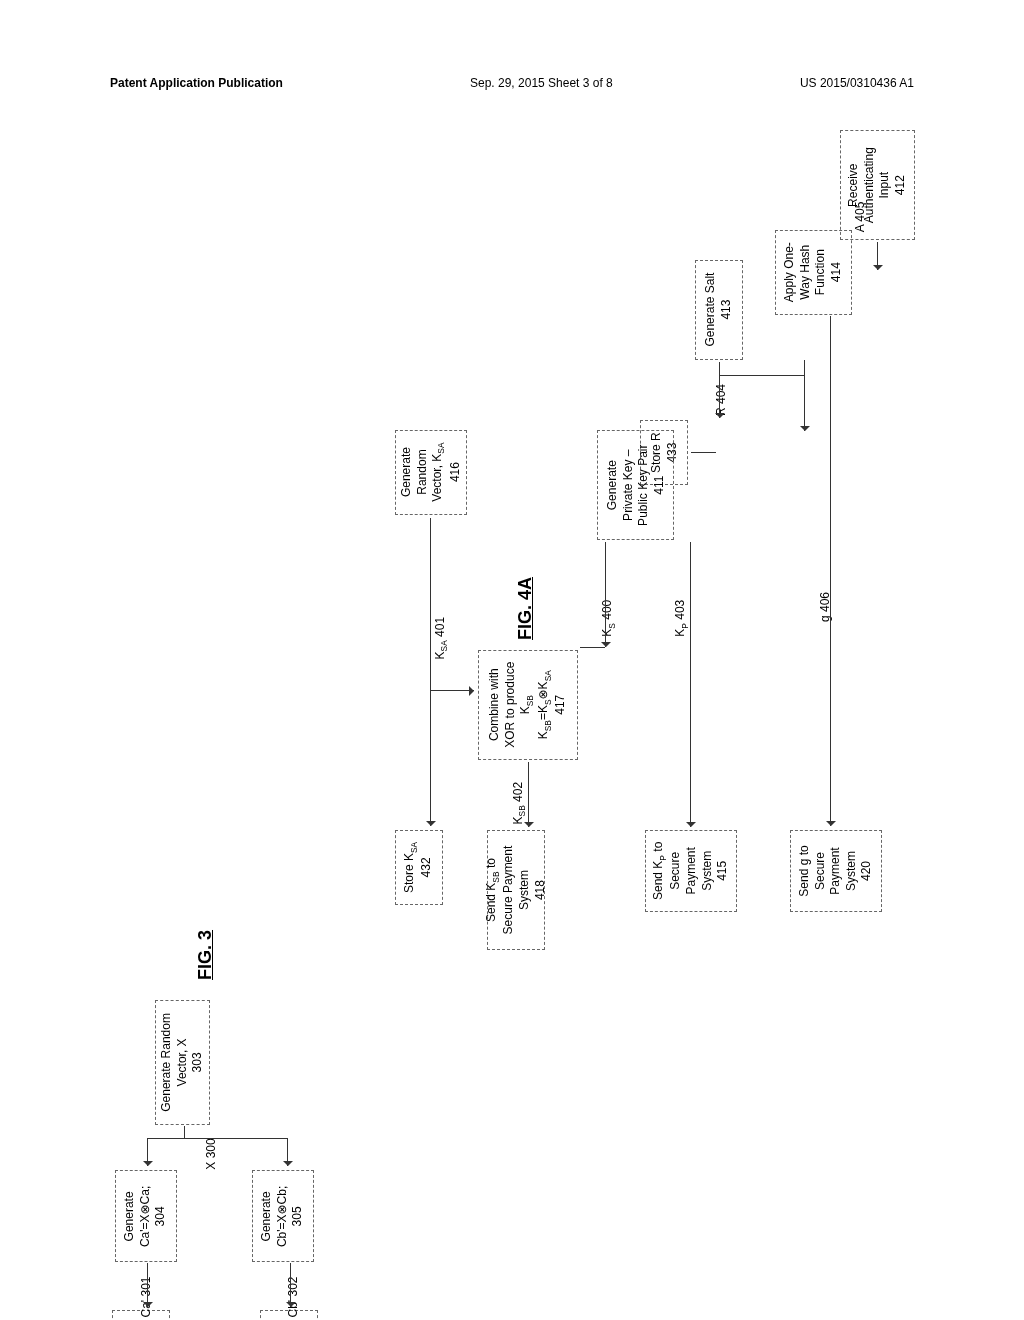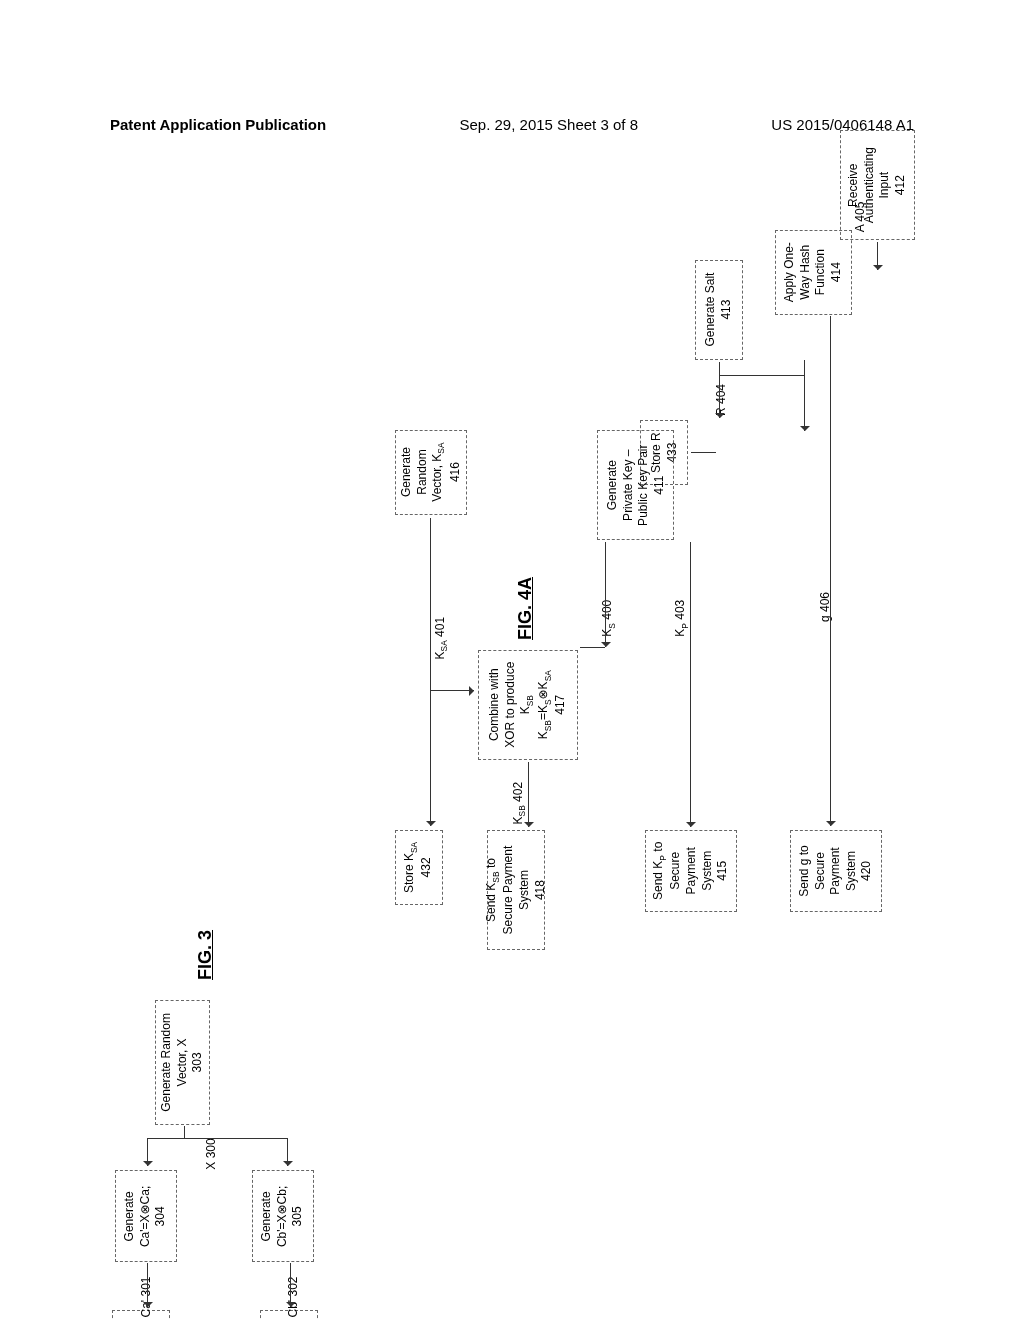--- a/index.html
+++ b/index.html
@@ -7,22 +7,22 @@
       width: 1024px;
       height: 1320px;
       font-family: Arial, sans-serif;
       background: white;
       position: relative;
     }
     
     .header {
       display: flex;
       justify-content: space-between;
-      padding: 116px 110px 10px 110px;
-      font-size: 15px;
+      padding: 76px 110px 10px 110px;
+      font-size: 12px;
     }
     .header-left { font-weight: bold; }
     
     .content {
       position: absolute;
       top: 130px;
       left: 0;
       width: 1024px;
       height: 1190px;
     }
@@ -88,21 +88,21 @@
     }
     
     sub { font-size: 0.7em; vertical-align: sub; }
   </style>
 </head>
 <body>
 
 <div class="header">
   <span class="header-left">Patent Application Publication</span>
   <span>Sep. 29, 2015  Sheet 3 of 8</span>
-  <span>US 2015/0406148 A1</span>
+  <span>US 2015/0310436 A1</span>
 </div>
 
 <div class="content">
 
   <div class="fig-title" style="left: 195px; top: 850px;">
     <span>FIG. 3</span>
   </div>
 
   <div class="box" style="left: 155px; top: 870px; width: 55px; height: 125px;">
     <div class="box-content">Generate Random<br>Vector, X<br>303</div>

